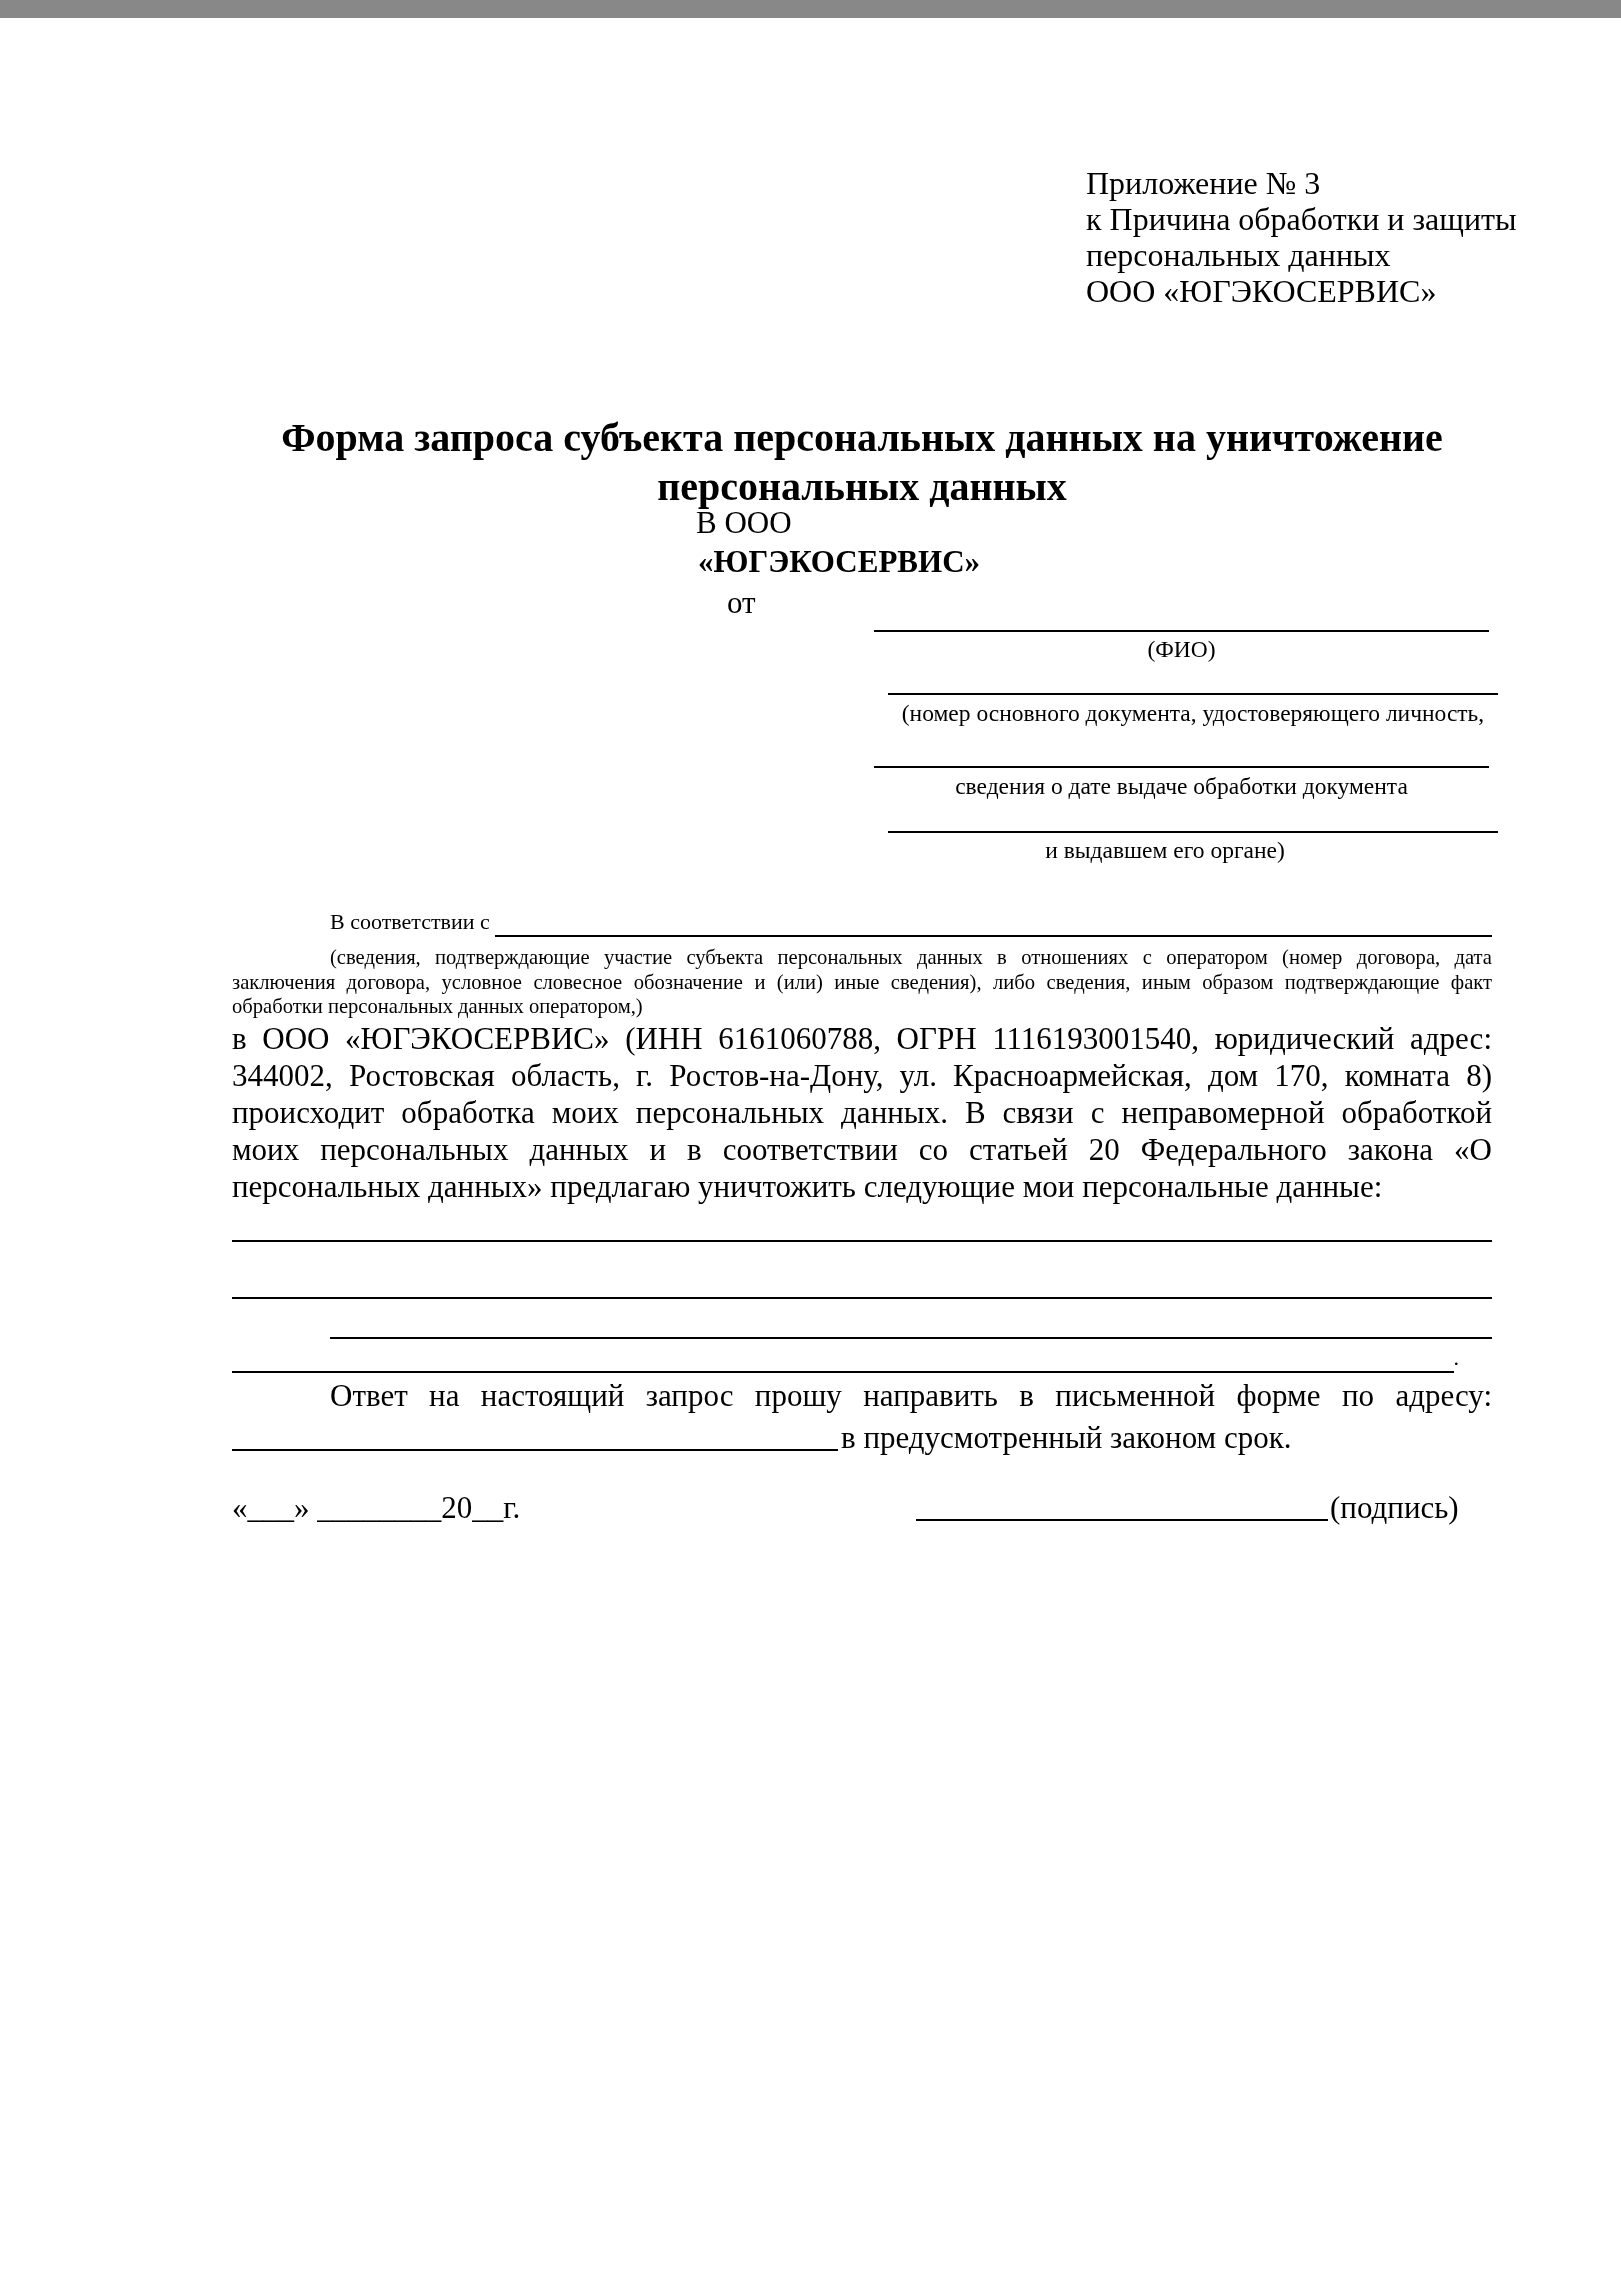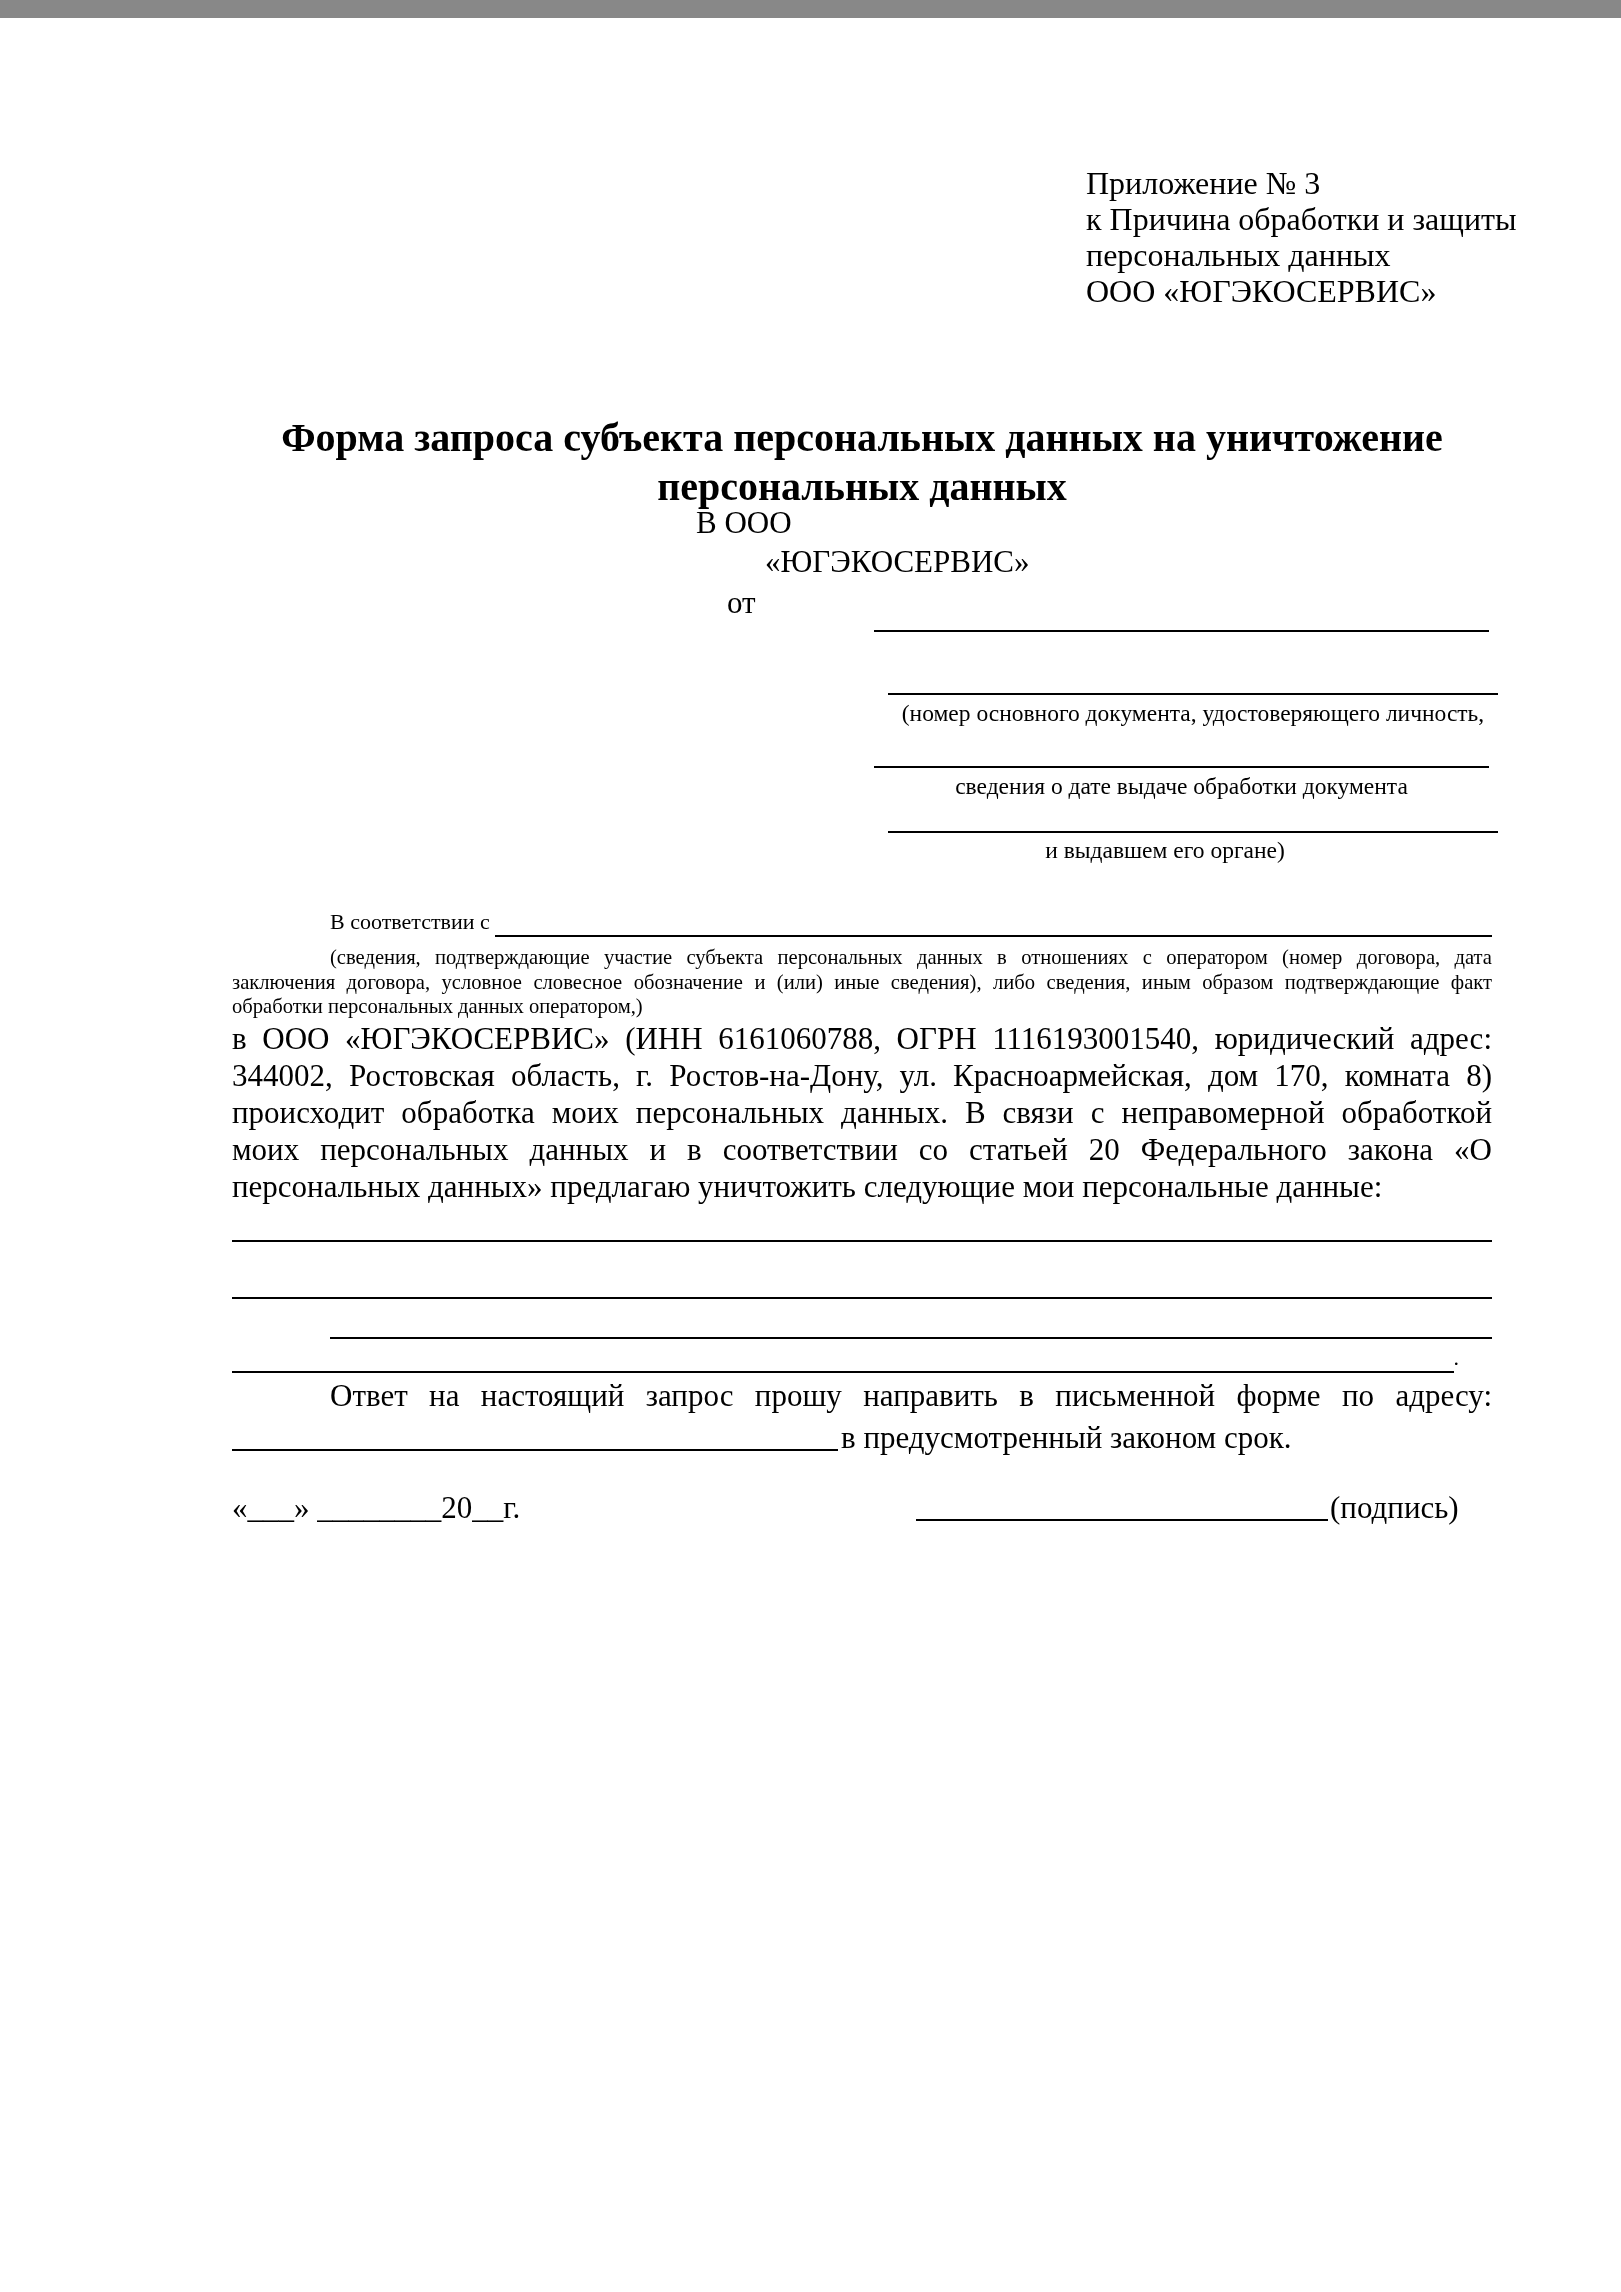--- a/index.html
+++ b/index.html
@@ -43,24 +43,25 @@
     <div>персональных данных</div>
     <div>ООО «ЮГЭКОСЕРВИС»</div>
   </div>
 
   <div class="abs doc-title">
     <div>Форма запроса субъекта персональных данных на уничтожение</div>
     <div>персональных данных</div>
   </div>
 
   <div class="abs t" style="left:696px; top:486px;">В ООО</div>
-  <div class="abs t" style="left:765px; top:525px;">«ЮГЭКОСЕРВИС»</div>
+  <div class="abs t" style="left:698px; top:525px;font-weight:bold;">«ЮГЭКОСЕРВИС»</div>
   <div class="abs t" style="left:727px; top:566px;">от</div>
 
   <div class="rule" style="left:874px; top:612px; width:615px;"></div>
+  <div class="cap" style="left:874px; top:618px; width:615px;">(ФИО)</div>
 
   <div class="rule" style="left:888px; top:675px; width:610px;"></div>
   <div class="cap" style="left:888px; top:682px; width:610px;">(номер основного документа, удостоверяющего личность,</div>
 
   <div class="rule" style="left:874px; top:748px; width:615px;"></div>
   <div class="cap" style="left:874px; top:755px; width:615px;">сведения о дате выдаче обработки документа</div>
 
   <div class="rule" style="left:888px; top:813px; width:610px;"></div>
   <div class="cap" style="left:860px; top:819px; width:610px;">и выдавшем его органе)</div>
 

